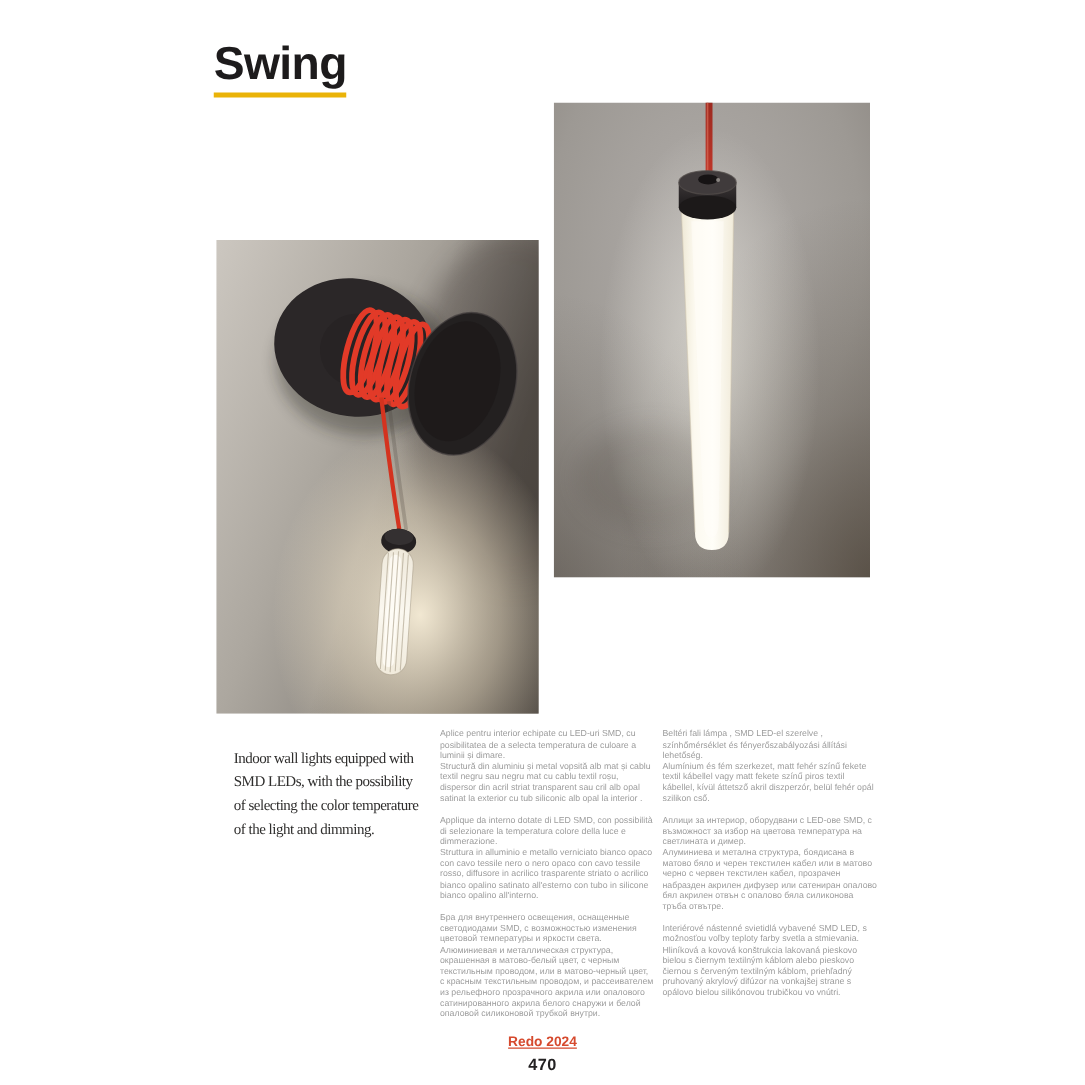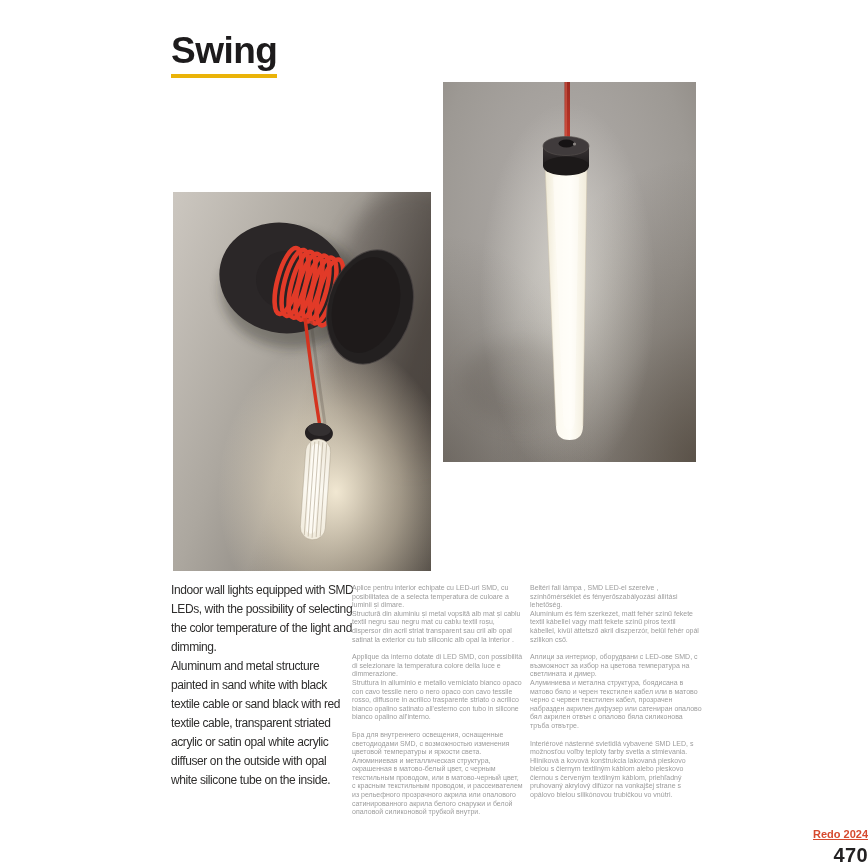--- a/index.html
+++ b/index.html
@@ -10,31 +10,31 @@
            font-size:37px; font-weight:600; letter-spacing:-0.5px; color:#1d1b1c;
            border-bottom:4px solid #eab308; padding-bottom:2px; display:inline-block; }
 
   figure.photo { position:absolute; margin:0; padding:0; }
   .photo-left  { left:173px; top:192px; width:258px; height:379px; }
   .photo-right { left:443px; top:82px;  width:253px; height:380px; }
   .photo svg { display:block; }
 
   .desc-en { position:absolute; left:171px; top:581px; width:184px;
              color:#2f2e2d; font-size:12px; line-height:19px; letter-spacing:-0.4px; }
-  .desc-en p { margin:0; white-space:pre-line; }
+  .desc-en p { margin:16px; white-space:pre-line;font-family:Liberation Serif, serif; }
 
   .lang-col { position:absolute; top:584px; width:172px;
               color:#9c9c9c; font-size:7px; line-height:8.6px; letter-spacing:0; }
   .col1 { left:352px; }
   .col2 { left:530px; }
   .lang-col p { margin:0 0 9px 0; white-space:pre-line; }
 
-  .footer { position:absolute; left:0; top:824px; width:868px; text-align:right; }
+  .footer { position:absolute; left:0; top:824px; width:868px; text-align:center; }
   .brand { color:#d64a2e; font-size:11px; font-weight:bold; text-decoration:underline; cursor:pointer; }
-  .pagenum { color:#232122; font-size:20px; font-weight:bold; letter-spacing:0.4px; margin-top:2px; }
+  .pagenum { color:#232122; font-size:13px; font-weight:bold; letter-spacing:0.4px; margin-top:2px; }
 </style>
 </head>
 <body>
 
 <div class="page">
 
   <h1 class="title">Swing</h1>
 
   <figure class="photo photo-left">
     <svg width="258" height="379" viewBox="0 0 258 379">
@@ -175,21 +175,20 @@
         <ellipse cx="123" cy="64" rx="23" ry="9.5" fill="#403b3c"></ellipse>
         <ellipse cx="123" cy="64" rx="23" ry="9.5" fill="none" stroke="#544e4c" stroke-width="1" opacity="0.7"></ellipse>
         <ellipse cx="123.5" cy="61.5" rx="8" ry="4" fill="#161314"></ellipse>
         <circle cx="131.5" cy="62" r="1.6" fill="#8a8582"></circle>
       </g>
     </svg>
   </figure>
 
   <div class="desc-en">
     <p>Indoor wall lights equipped with SMD LEDs, with the possibility of selecting the color temperature of the light and dimming.</p>
-    <p>Aluminum and metal structure painted in sand white with black textile cable or sand black with red textile cable, transparent striated acrylic or satin opal white acrylic diffuser on the outside with opal white silicone tube on the inside.</p>
   </div>
 
   <div class="lang-col col1">
     <p>Aplice pentru interior echipate cu LED-uri SMD, cu posibilitatea de a selecta temperatura de culoare a luminii și dimare.
 Structură din aluminiu și metal vopsită alb mat și cablu textil negru sau negru mat cu cablu textil roșu, dispersor din acril striat transparent sau cril alb opal satinat la exterior cu tub siliconic alb opal la interior .</p>
     <p>Applique da interno dotate di LED SMD, con possibilità di selezionare la temperatura colore della luce e dimmerazione.
 Struttura in alluminio e metallo verniciato bianco opaco con cavo tessile nero o nero opaco con cavo tessile rosso, diffusore in acrilico trasparente striato o acrilico bianco opalino satinato all'esterno con tubo in silicone bianco opalino all'interno.</p>
     <p>Бра для внутреннего освещения, оснащенные светодиодами SMD, с возможностью изменения цветовой температуры и яркости света.
 Алюминиевая и металлическая структура, окрашенная в матово-белый цвет, с черным текстильным проводом, или в матово-черный цвет, с красным текстильным проводом, и рассеивателем из рельефного прозрачного акрила или опалового сатинированного акрила белого снаружи и белой опаловой силиконовой трубкой внутри.</p>
   </div>

